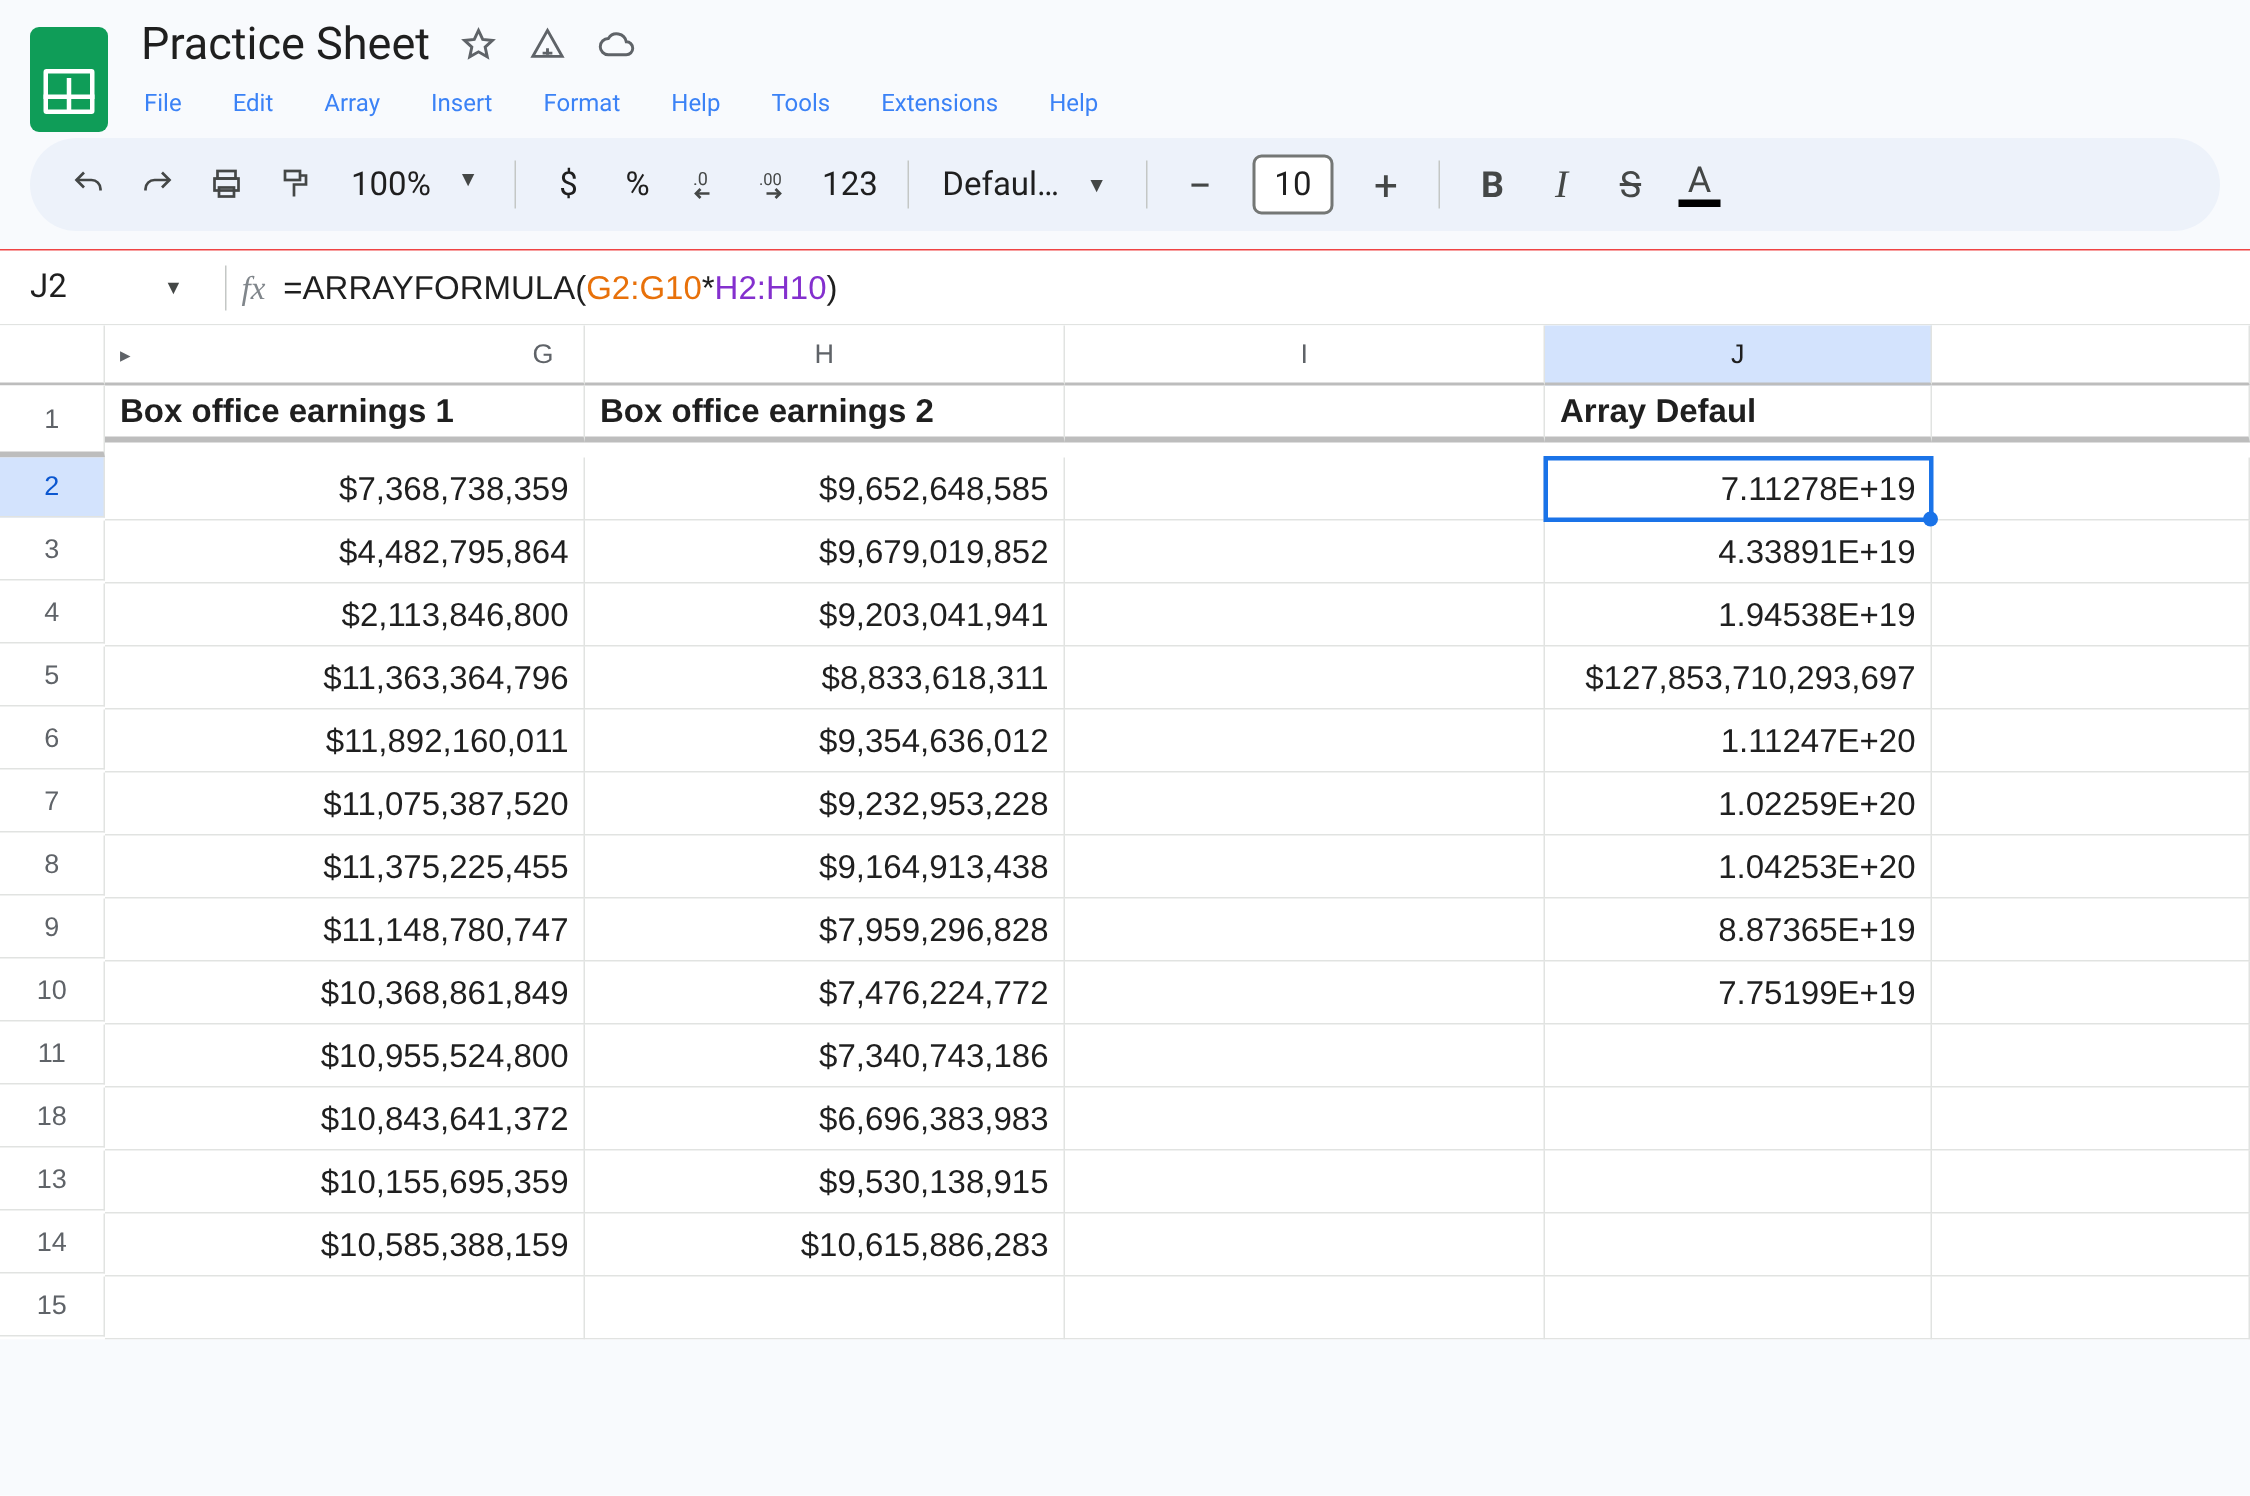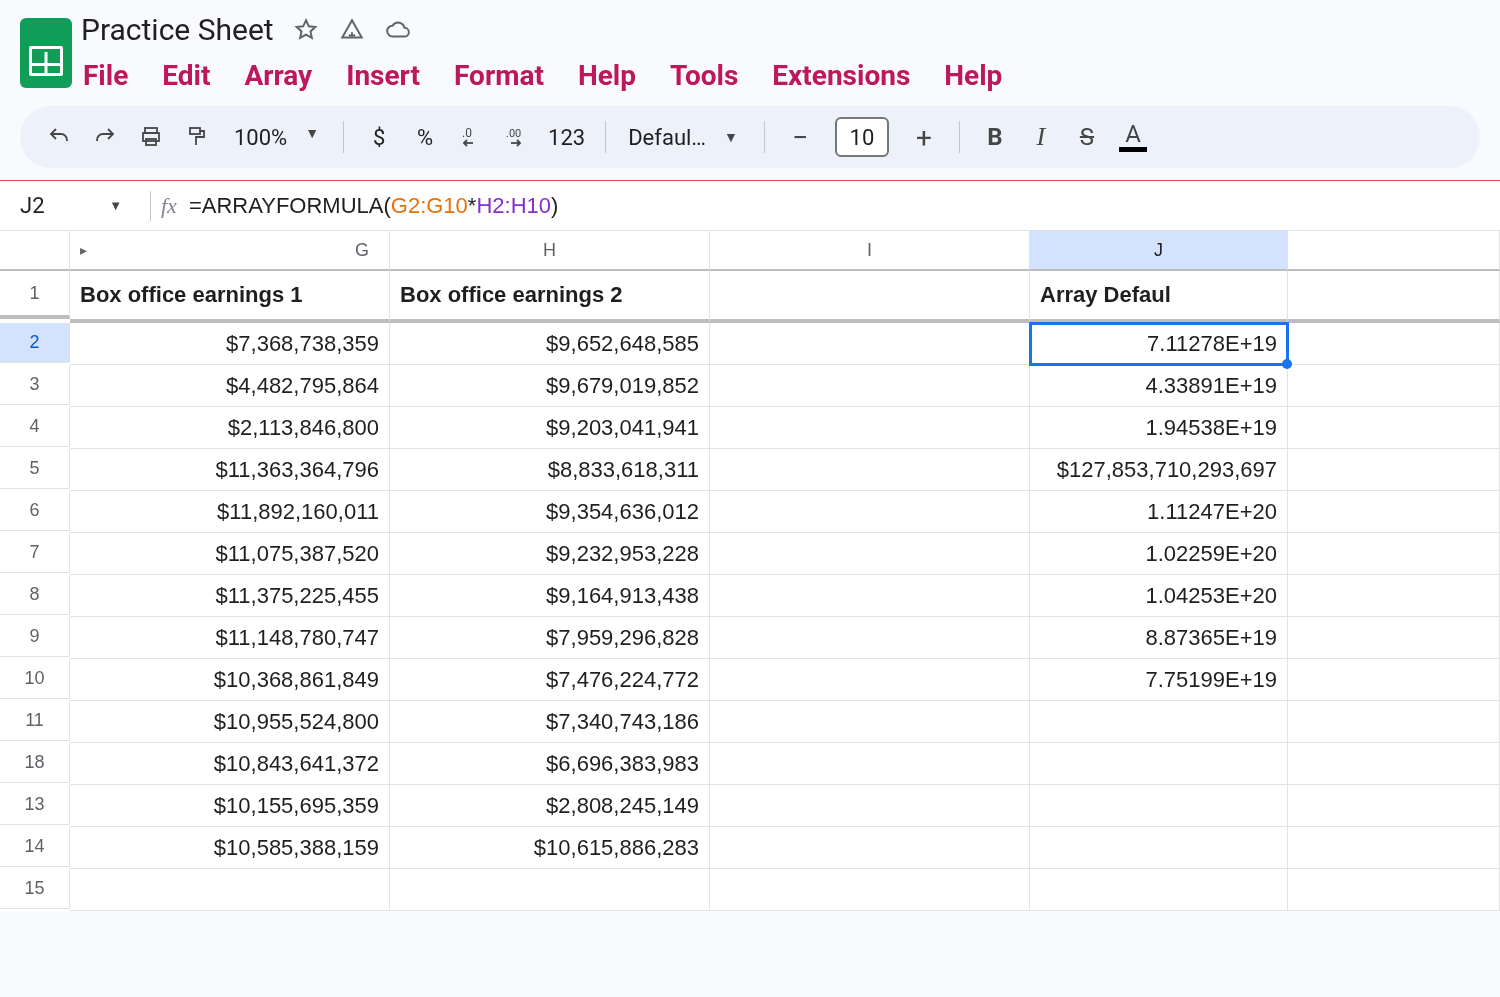--- a/index.html
+++ b/index.html
@@ -9,21 +9,21 @@
     background: #f8fafd;
     color: #1f1f1f;
     font-size: 14px;
     overflow: hidden;
   }
 
   .titlebar {
     display: flex;
     align-items: flex-start;
     padding: 12px 20px 0 20px;
-    gap: 9px;
+    gap: 22px;
   }
   .logo {
     width: 52px; height: 70px;
     background: #0f9d58;
     border-radius: 6px;
     position: relative;
     flex-shrink: 0;
     margin-top: 6px;
   }
   .logo::after {
@@ -50,21 +50,21 @@
     z-index: 1;
   }
 
   .titleblock { flex: 1; }
   .doc-title-row { display: flex; align-items: center; gap: 18px; }
   .doc-title { font-size: 30px; color: #1f1f1f; }
   .title-icon { width: 28px; height: 28px; color: #5f6368; display: inline-flex; align-items: center; justify-content: center; }
   .title-icon svg { width: 26px; height: 26px; stroke: #5f6368; stroke-width: 1.8; fill: none; }
 
   .menubar { display: flex; gap: 34px; padding: 12px 0 14px 2px; }
-  .menu-item { font-size: 28px; color: #be185d; cursor: pointer; font-weight: bold; }
+  .menu-item { font-size: 16px; color: #3b82f6; cursor: pointer; }
 
   .toolbar-wrap { padding: 0 20px 12px 20px; }
   .toolbar {
     display: flex;
     align-items: center;
     background: #edf2fa;
     border-radius: 40px;
     padding: 10px 18px;
     gap: 4px;
   }
@@ -151,21 +151,21 @@
     font-size: 22px;
     height: 42px;
     display: flex; align-items: center;
     justify-content: flex-end;
     white-space: nowrap;
   }
   .cell.hdr {
     font-weight: 700;
     justify-content: flex-start;
     border-bottom: 4px solid #bdbdbd;
-    height: 52px;
+    height: 38px;
   }
   .rowhdr.r1 { border-bottom: 4px solid #bdbdbd; height: 48px; }
   .cell.left { justify-content: flex-start; }
 
   .cell.active {
     position: relative;
     outline: 3px solid #1a73e8;
     outline-offset: -2px;
     z-index: 2;
   }
@@ -393,21 +393,21 @@
 
   <div class="rowhdr">18</div>
   <div class="cell">$10,843,641,372</div>
   <div class="cell">$6,696,383,983</div>
   <div class="cell"></div>
   <div class="cell"></div>
   <div class="cell"></div>
 
   <div class="rowhdr">13</div>
   <div class="cell">$10,155,695,359</div>
-  <div class="cell">$2,808,245,149</div>
+  <div class="cell">$9,530,138,915</div>
   <div class="cell"></div>
   <div class="cell"></div>
   <div class="cell"></div>
 
   <div class="rowhdr">14</div>
   <div class="cell">$10,585,388,159</div>
   <div class="cell">$10,615,886,283</div>
   <div class="cell"></div>
   <div class="cell"></div>
   <div class="cell"></div>

